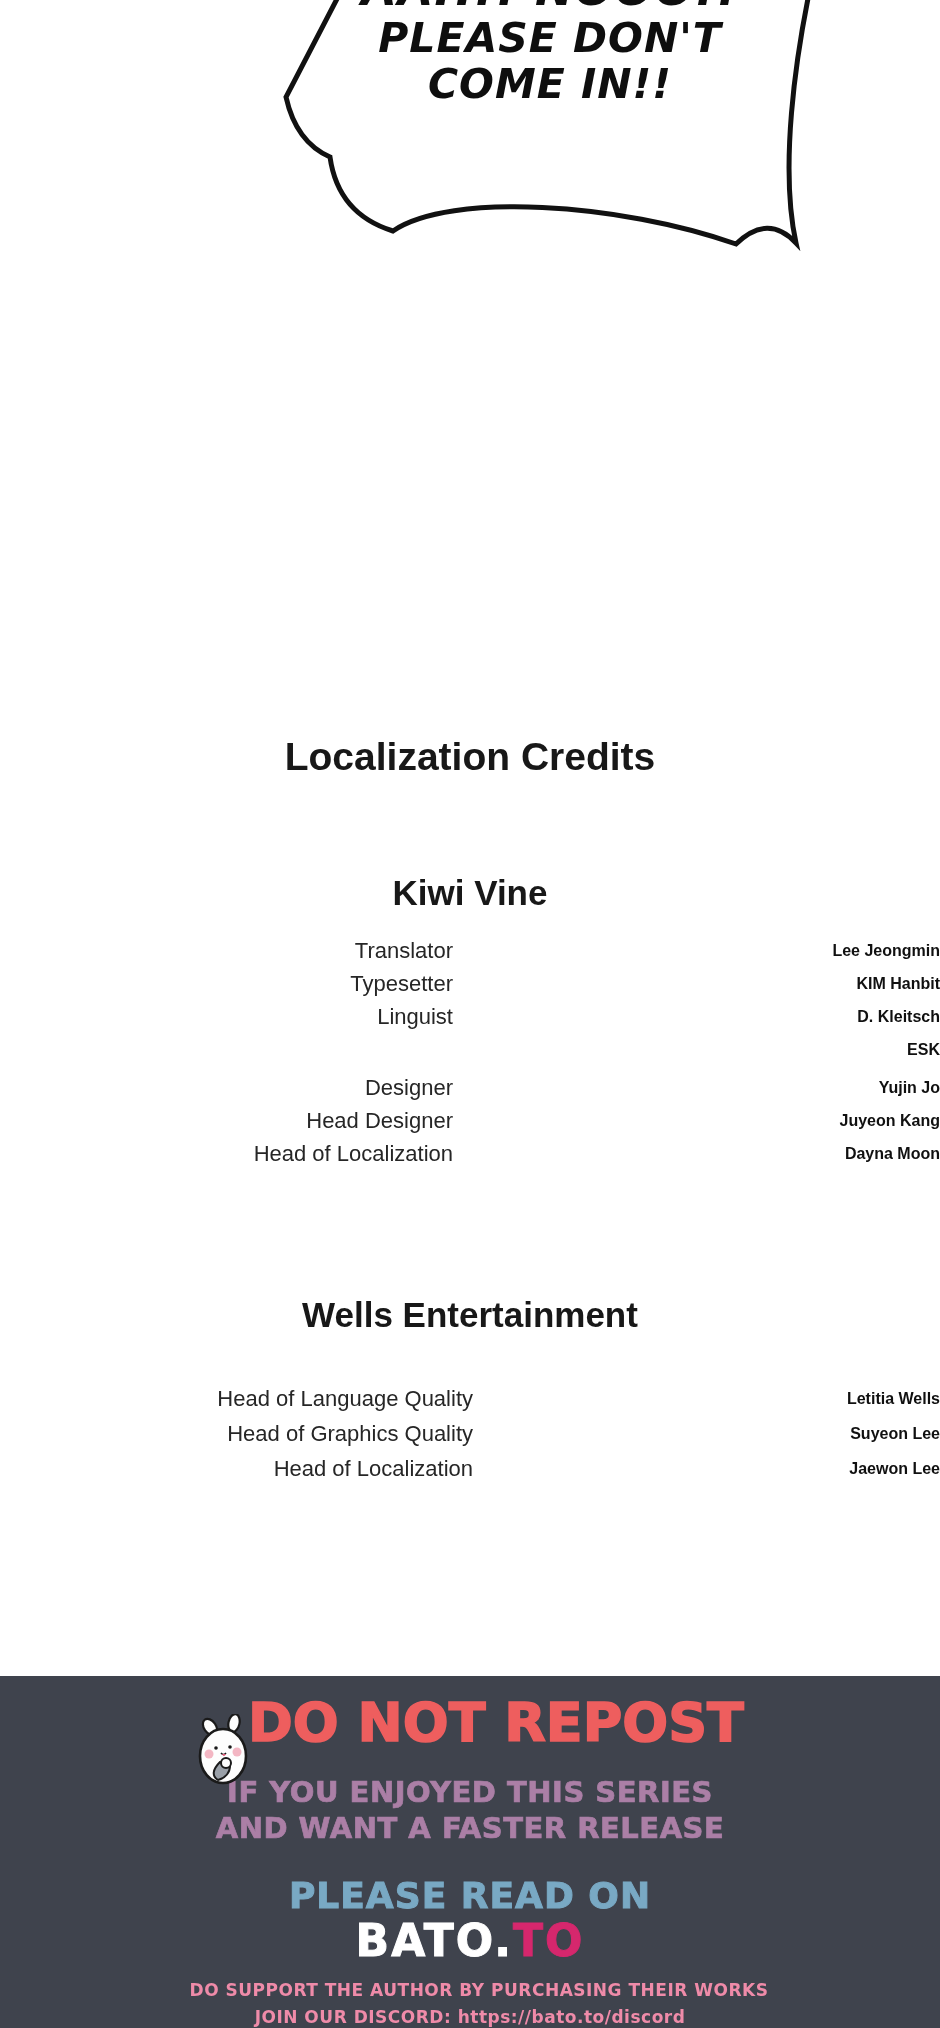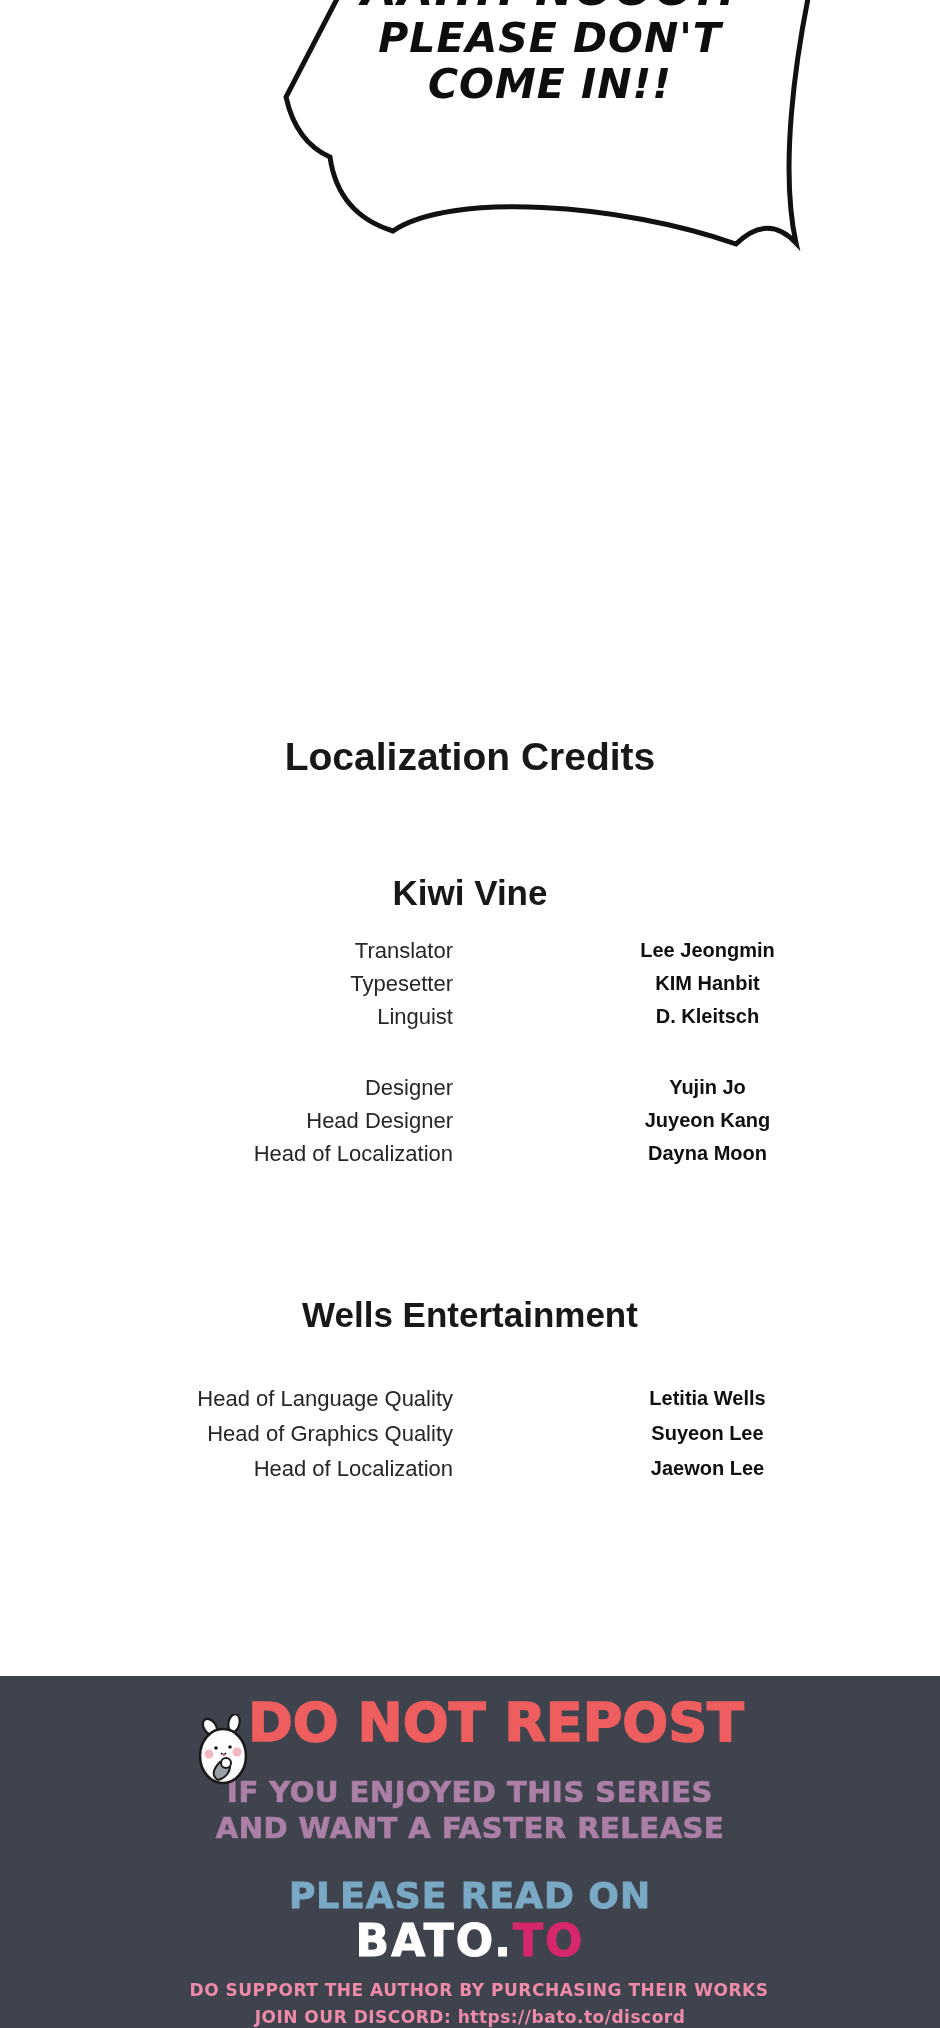--- a/index.html
+++ b/index.html
@@ -33,24 +33,24 @@
   .heading-kiwi  { top:849px;margin-top:24px; }
   .heading-kakao { top:1295px; }
 
   .rows { position:absolute; left:0; width:940px; }
   .rows-kiwi  { top:934px; }
   .rows-kakao { top:1381px; }
   .crow {
     display:grid; grid-template-columns:453px 1fr; column-gap:22px;
     line-height:33px; height:33px;
   }
-  .rows-kakao .crow { line-height:35px; height:35px; }
+  .rows-kakao .crow { line-height:35px; height:35px;padding-left:20px; }
   .crow.gap-above { margin-top:5px; }
   .role { text-align:right; font-size:22px; color:#262626;margin-left:8px; }
-  .name { text-align:center; font-size:20px; font-weight:bold; color:#101010; }
+  .name { text-align:right; font-size:16px; font-weight:bold; color:#101010; }
 
   
   .footer {
     position:absolute; top:1676px; left:0; width:940px; height:352px;
     background:#3f434d; text-align:center; z-index:3;
     font-family:"DejaVu Sans", sans-serif;
   }
   .fheadrow { display:flex; justify-content:center; align-items:flex-start;
     margin-top:14px; height:68px; }
   .mascot { width:58px; height:72px; margin-top:24px; margin-right:-6px; position:relative; z-index:4; }
@@ -106,20 +106,21 @@
     <div class="crow">
       <div class="role">Typesetter</div>
       <div class="name">KIM Hanbit</div>
     </div>
     <div class="crow">
       <div class="role">Linguist</div>
       <div class="name">D. Kleitsch</div>
     </div>
     <div class="crow">
       <div class="role"></div>
+      <div class="name">ESK</div>
     </div>
     <div class="crow gap-above">
       <div class="role">Designer</div>
       <div class="name">Yujin Jo</div>
     </div>
     <div class="crow">
       <div class="role">Head Designer</div>
       <div class="name">Juyeon Kang</div>
     </div>
     <div class="crow">

